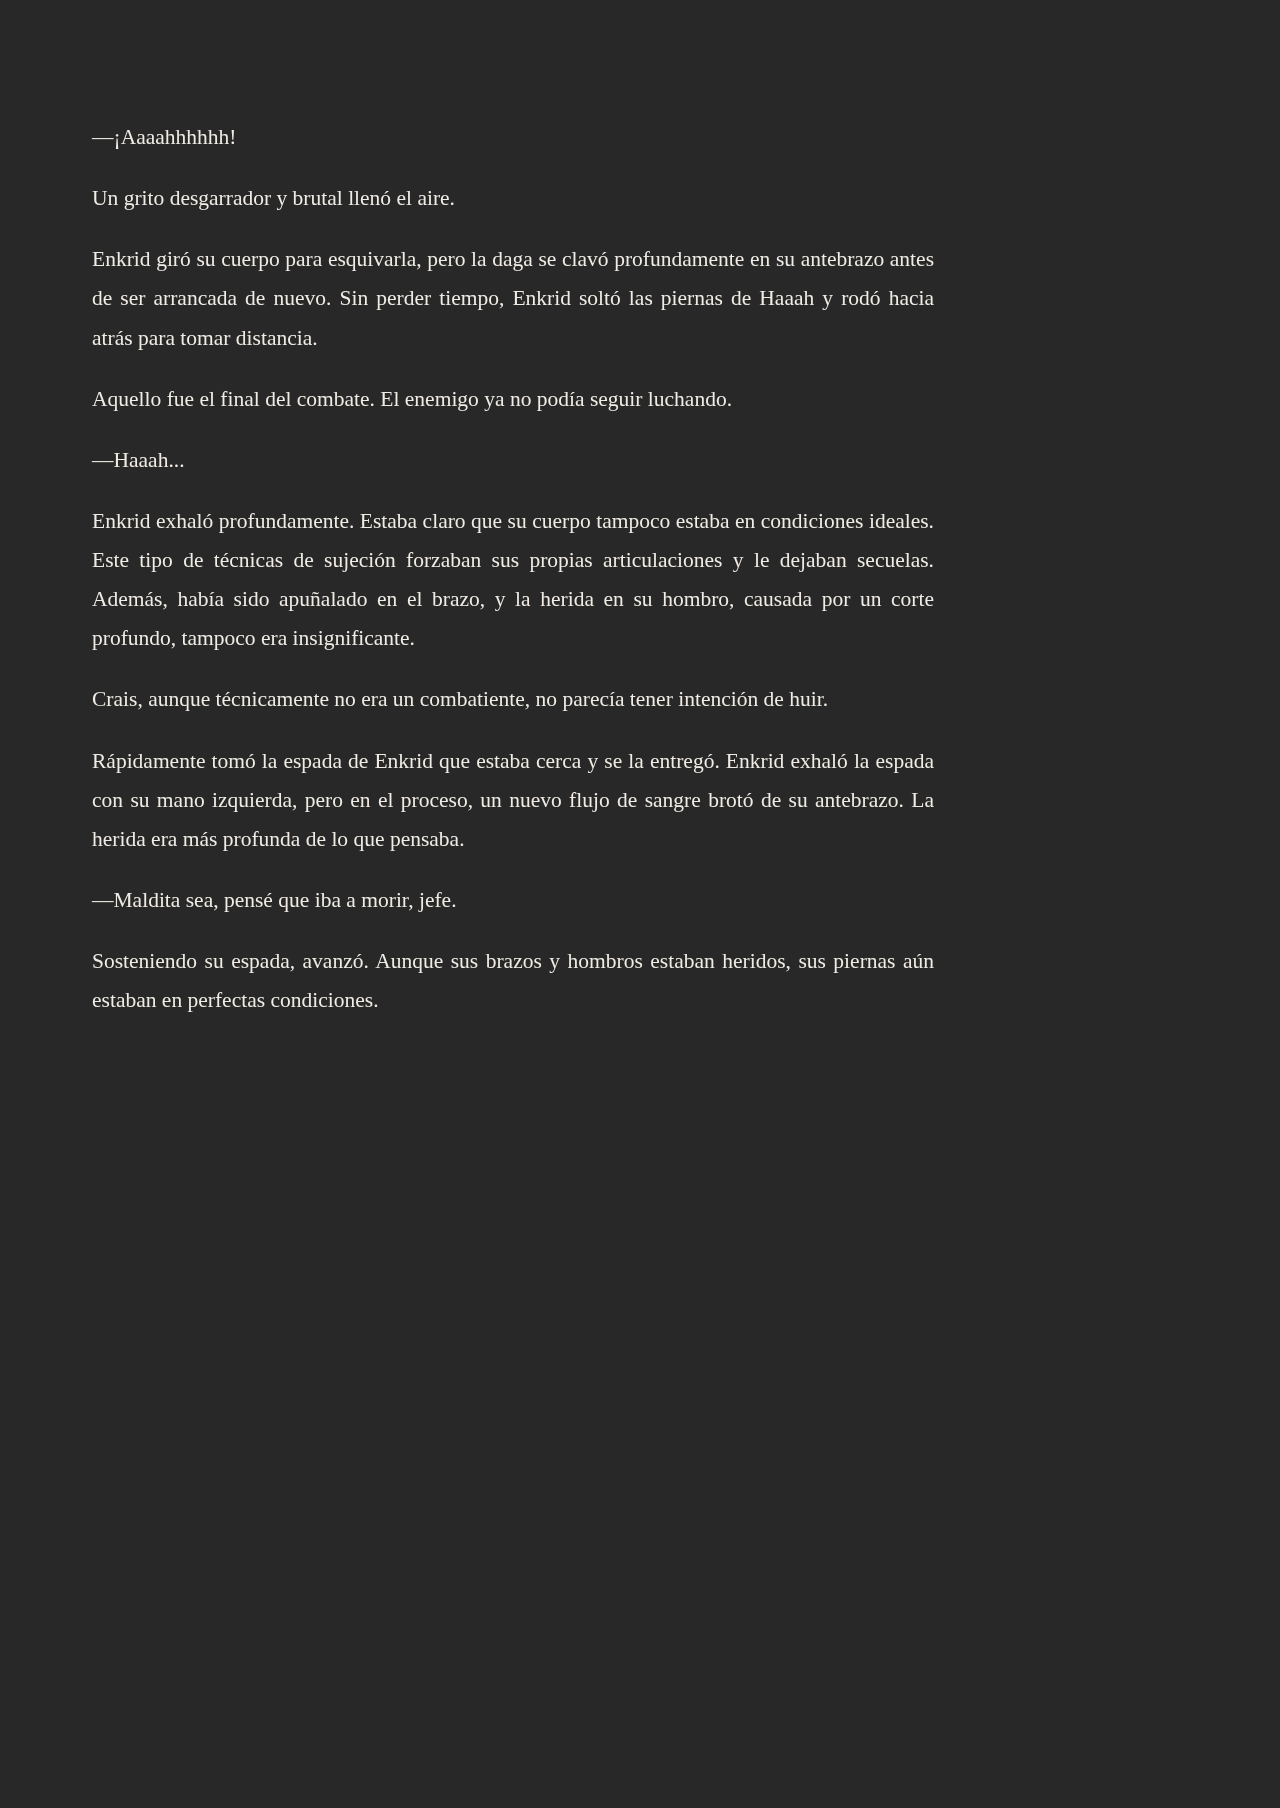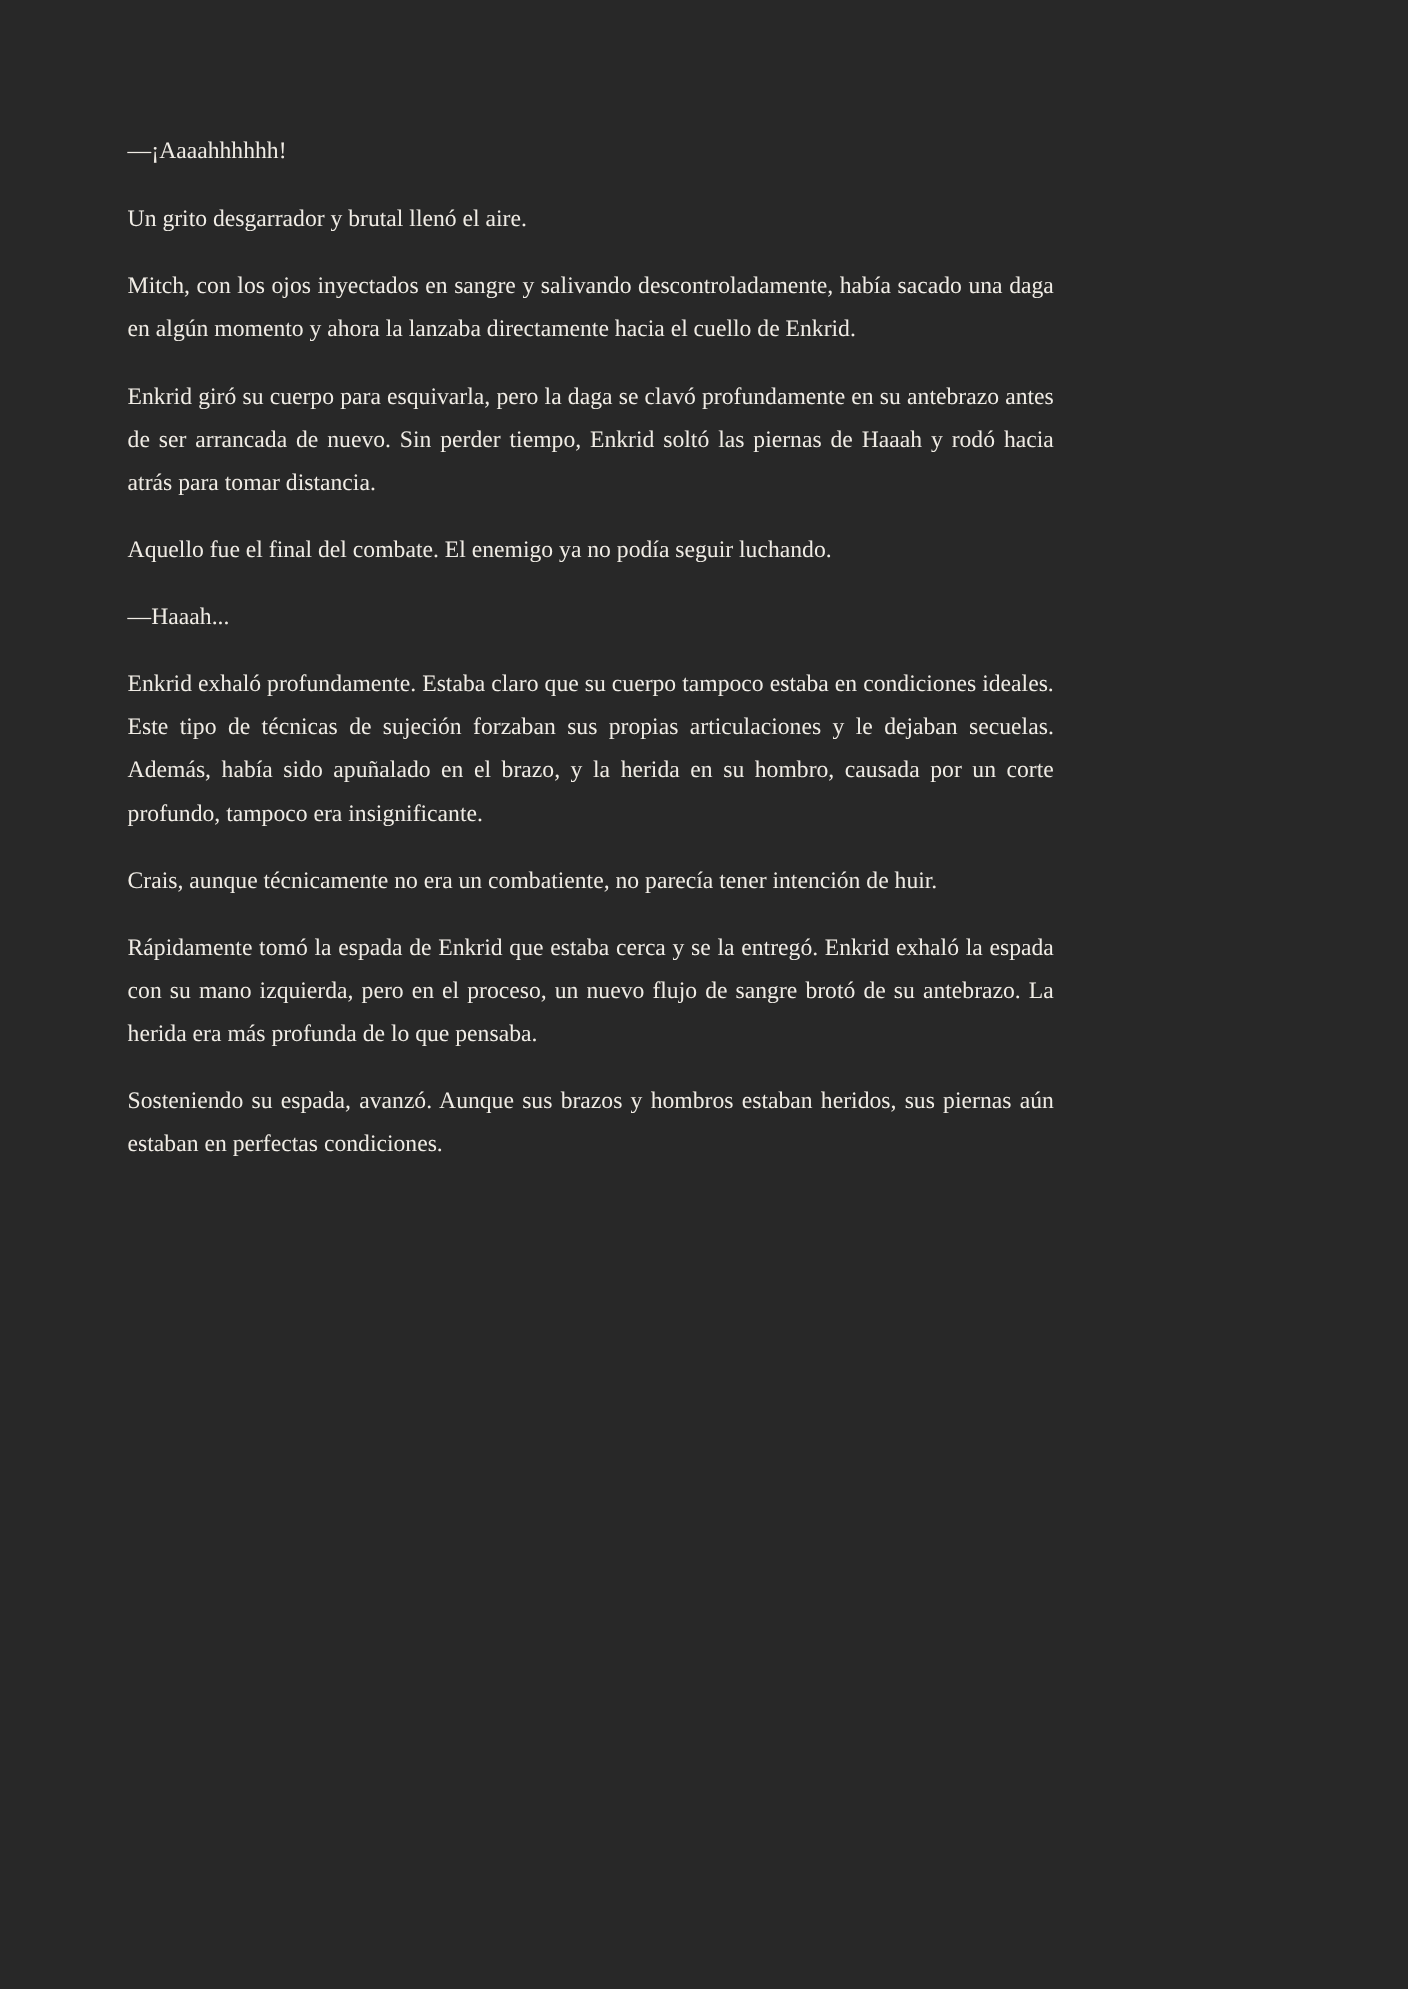--- a/index.html
+++ b/index.html
@@ -10,21 +10,21 @@
   body {
     width: 1280px;
     min-height: 1808px;
     font-family: "Liberation Serif", "DejaVu Serif", serif;
     color: #f2efe9;
   }
   .page {
     width: 1280px;
     min-height: 1808px;
     box-sizing: border-box;
-    padding: 118px 152px 120px 116px;
+    padding: 118px 152px 120px 92px;
     background: #282828;
   }
   .reader-body {
     max-width: 842px;
   }
   p.para {
     margin: 0 0 22px 0;
     font-size: 21.5px;
     line-height: 1.82;
     color: #f0ece5;
@@ -41,23 +41,23 @@
   }
 </style>
 </head>
 <body>
 
 <div class="page">
   <article class="reader-body">
 
     <p class="para dialogue">—¡Aaaahhhhhh!</p>
     <p class="para dialogue">Un grito desgarrador y brutal llenó el aire.</p>
-    <p class="para">Mitch, con los ojos inyectados en sangre y salivando descontroladamente, había sacado una daga en algún momento y ahora la lanzaba directamente hacia el cuello de Enkrid.</p>
     <p class="para">Enkrid giró su cuerpo para esquivarla, pero la daga se clavó profundamente en su antebrazo antes de ser arrancada de nuevo. Sin perder tiempo, Enkrid soltó las piernas de Haaah y rodó hacia atrás para tomar distancia.</p>
     <p class="para dialogue">Aquello fue el final del combate. El enemigo ya no podía seguir luchando.</p>
     <p class="para dialogue">—Haaah...</p>
     <p class="para">Enkrid exhaló profundamente. Estaba claro que su cuerpo tampoco estaba en condiciones ideales. Este tipo de técnicas de sujeción forzaban sus propias articulaciones y le dejaban secuelas. Además, había sido apuñalado en el brazo, y la herida en su hombro, causada por un corte profundo, tampoco era insignificante.</p>
     <p class="para dialogue">Crais, aunque técnicamente no era un combatiente, no parecía tener intención de huir.</p>
     <p class="para">Rápidamente tomó la espada de Enkrid que estaba cerca y se la entregó. Enkrid exhaló la espada con su mano izquierda, pero en el proceso, un nuevo flujo de sangre brotó de su antebrazo. La herida era más profunda de lo que pensaba.</p>
+    <p class="para dialogue">—Maldita sea, pensé que iba a morir, jefe.</p>
     <p class="para">Sosteniendo su espada, avanzó. Aunque sus brazos y hombros estaban heridos, sus piernas aún estaban en perfectas condiciones.</p>
 
   </article>
 </div>
 
 </body></html>

